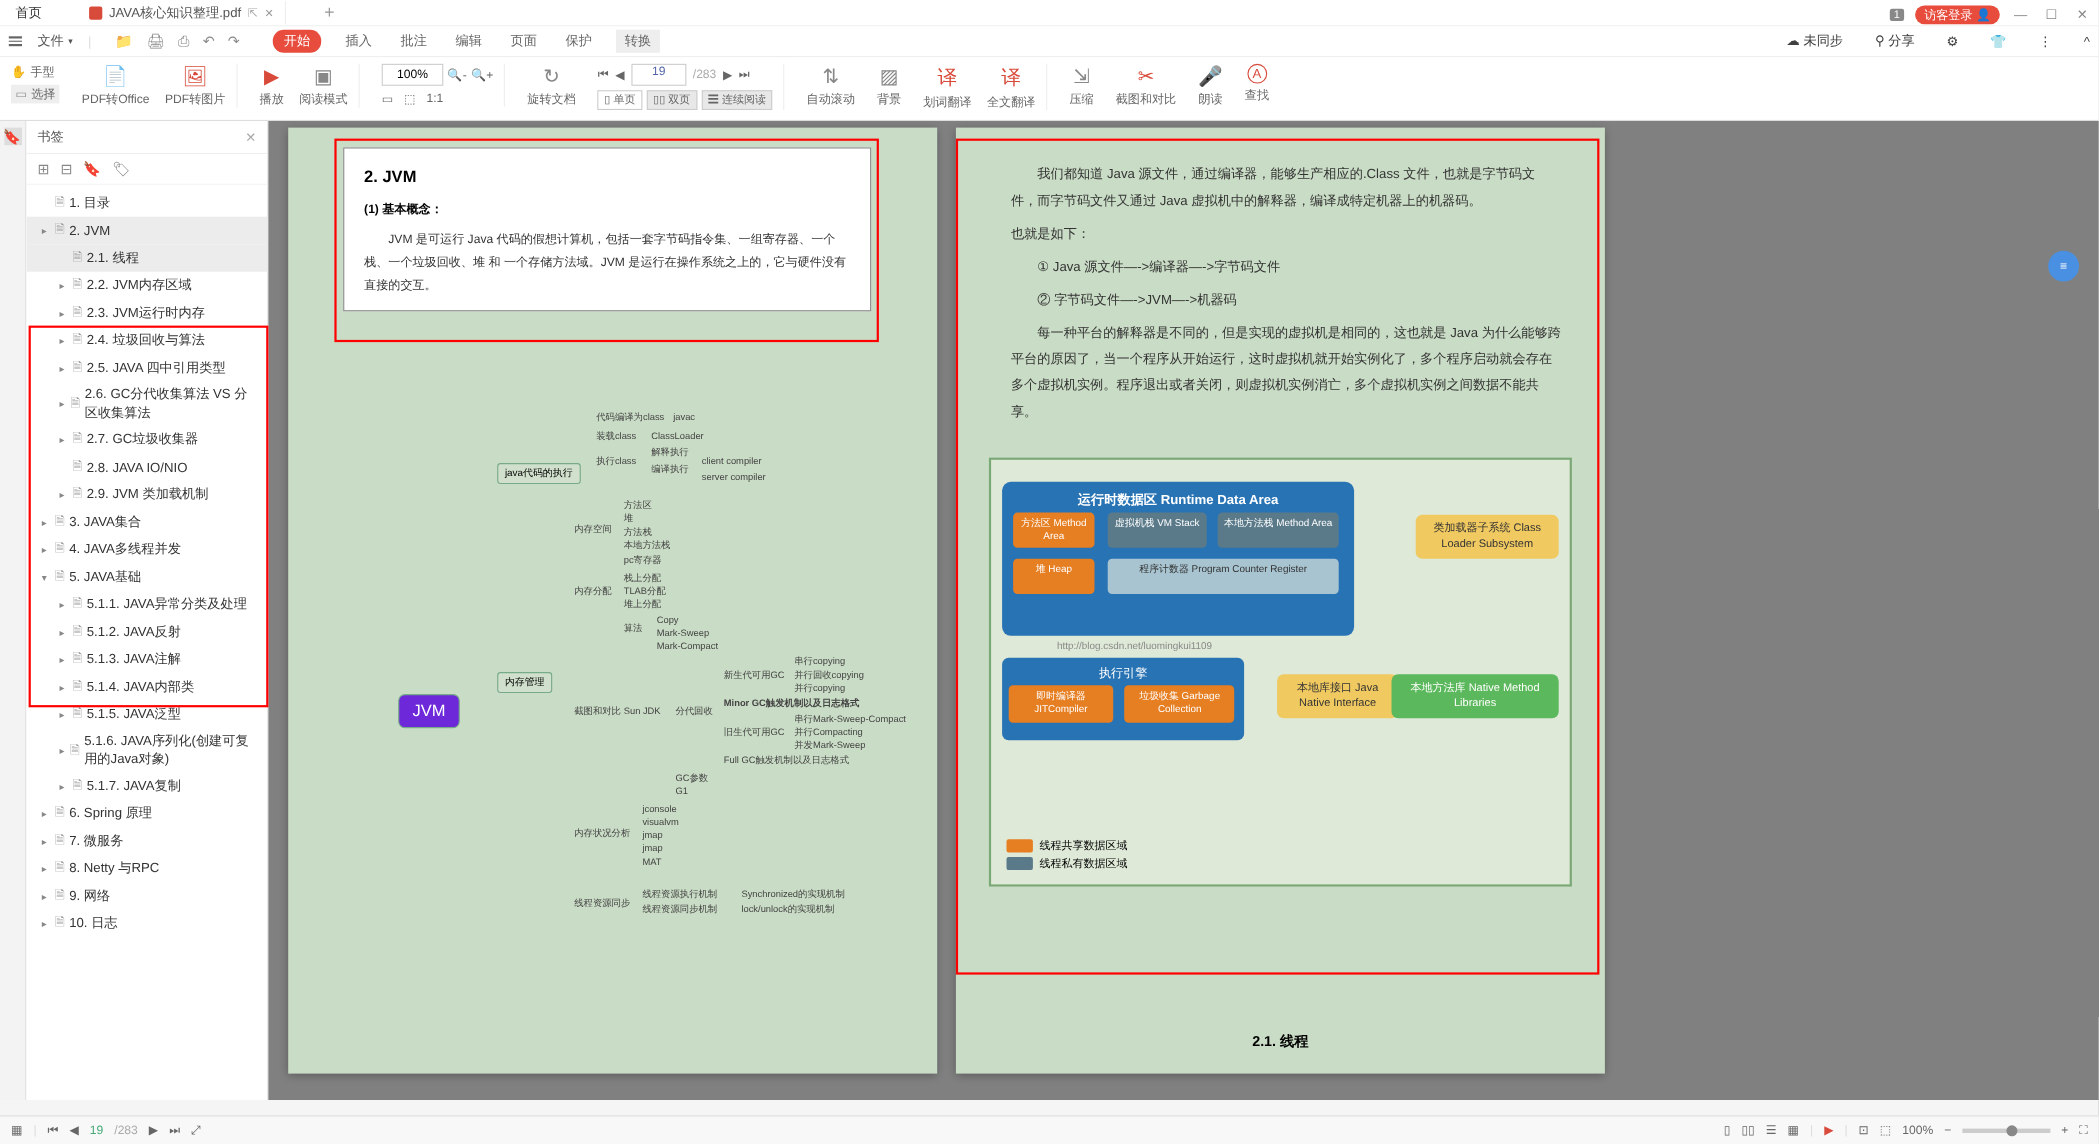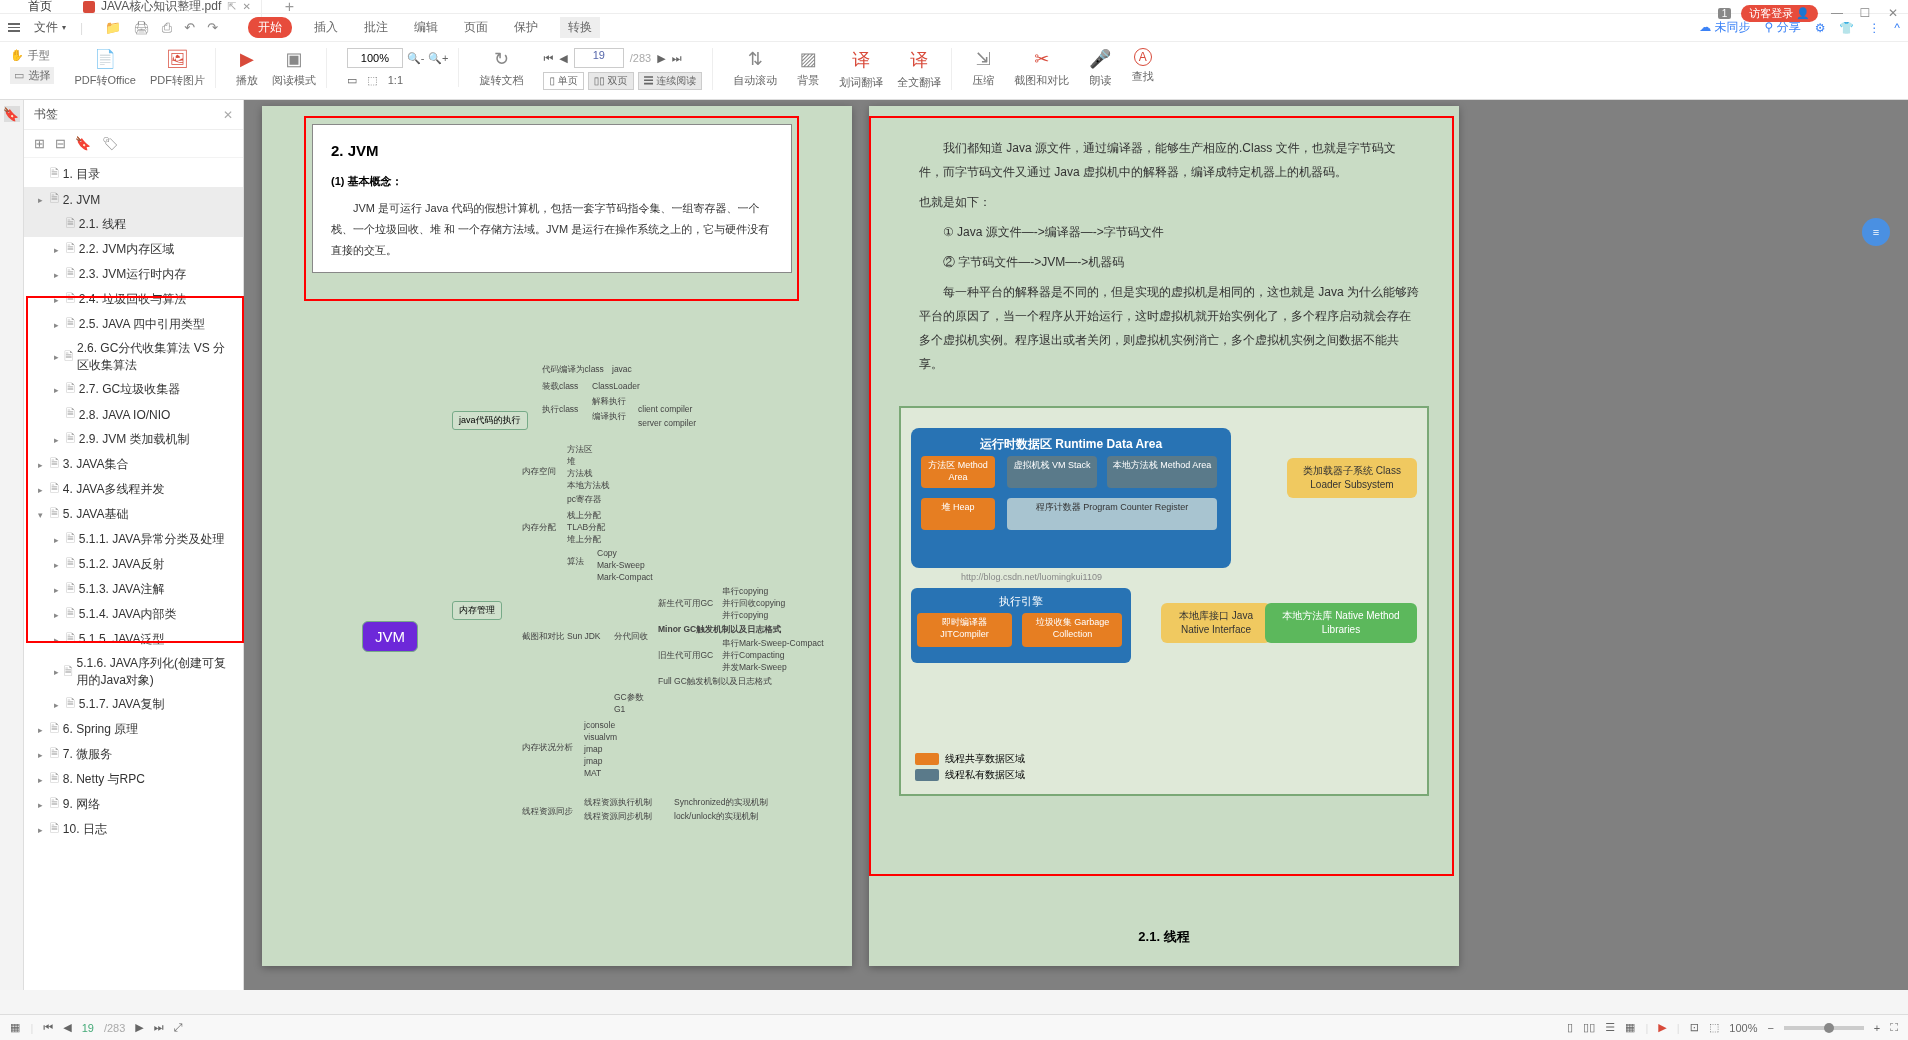--- a/index.html
+++ b/index.html
@@ -1,38 +1,38 @@
 <!DOCTYPE html>
 <html><head>
 <meta charset="utf-8">
 <style>
 * { margin: 0; padding: 0; box-sizing: border-box; font-family: "Microsoft YaHei", Arial, sans-serif; }
 body { background: #f5f5f5; overflow: hidden; width: 1908px; height: 1040px; position: relative; }
-.tabbar { height: 14px; background: #fff; display: flex; align-items: center; padding: 0 20px; gap: 13px; border-bottom: 1px solid #eee; }
+.tabbar { height: 24px; background: #fff; display: flex; align-items: center; padding: 0 6px; gap: 25px; border-bottom: 1px solid #eee; }
 .app-tab { display:flex; align-items:center; gap:6px; padding: 2px 8px; font-size: 12px; color:#333; }
 .doc-tab { display:flex; align-items:center; gap:6px; padding:2px 10px; font-size:12px; border-right:1px solid #eee; color:#555; }
 .pdf-ico { width:12px; height:12px; background:#d84a3a; border-radius:2px; display:inline-block; }
 .close-x { color:#999; font-size:10px; }
 .plus { color:#999; font-size:16px; padding:0 10px; }
 .titlebar-right { position:absolute; right:6px; top:4px; display:flex; gap:10px; align-items:center; }
 .badge-login { background:#e74c3c; color:#fff; font-size:11px; padding:1px 8px; border-radius:10px; }
 .win-btn { width:18px; height:18px; color:#888; font-size:12px; display:flex; align-items:center; justify-content:center; }
 
 
 .menubar { height: 28px; background:#fff; display:flex; align-items:center; padding: 0 8px; gap:4px; border-bottom:1px solid #eee; font-size:12px; }
 .menu-left { display:flex; align-items:center; gap:14px; }
 .hamburger { display:flex; flex-direction:column; gap:2px; }
 .hamburger span { width:12px; height:1.5px; background:#666; display:block; }
 .file-menu { display:flex; align-items:center; gap:4px; color:#555; }
 .toolbar-icons { display:flex; gap:12px; margin-left:8px; color:#888; }
 .toolbar-icons span { font-size:13px; }
 .menu-tabs { display:flex; gap:18px; margin-left:16px; }
 .menu-tab { color:#666; padding:2px 4px; }
 .menu-tab.start { background:#e74c3c; color:#fff; border-radius:10px; padding:2px 10px; }
-.menubar-right { margin-left:auto; display:flex; gap:14px; align-items:center; color:#3b82f6; font-size:12px; }
+.menubar-right { margin-left:auto; display:flex; gap:29px; align-items:center; color:#404040; font-size:12px; }
 
 
 .ribbon { height: 58px; background:#fff; display:flex; align-items:flex-start; padding:6px 10px; gap:20px; border-bottom:1px solid #ddd; font-size:11px; color:#666; }
 .ribbon-group { display:flex; gap:14px; align-items:flex-start; padding-right:10px; border-right:1px solid #eee; }
 .ribbon-item { display:flex; flex-direction:column; align-items:center; gap:3px; }
 .ribbon-item .ico { font-size:18px; color:#d84a3a; }
 .ribbon-item .icogrey { font-size:18px; color:#888; }
 .ribbon-stack { display:flex; flex-direction:column; gap:4px; font-size:11px; }
 .ribbon-stack div { display:flex; align-items:center; gap:4px; }
 .zoom-box { display:flex; align-items:center; gap:4px; }

